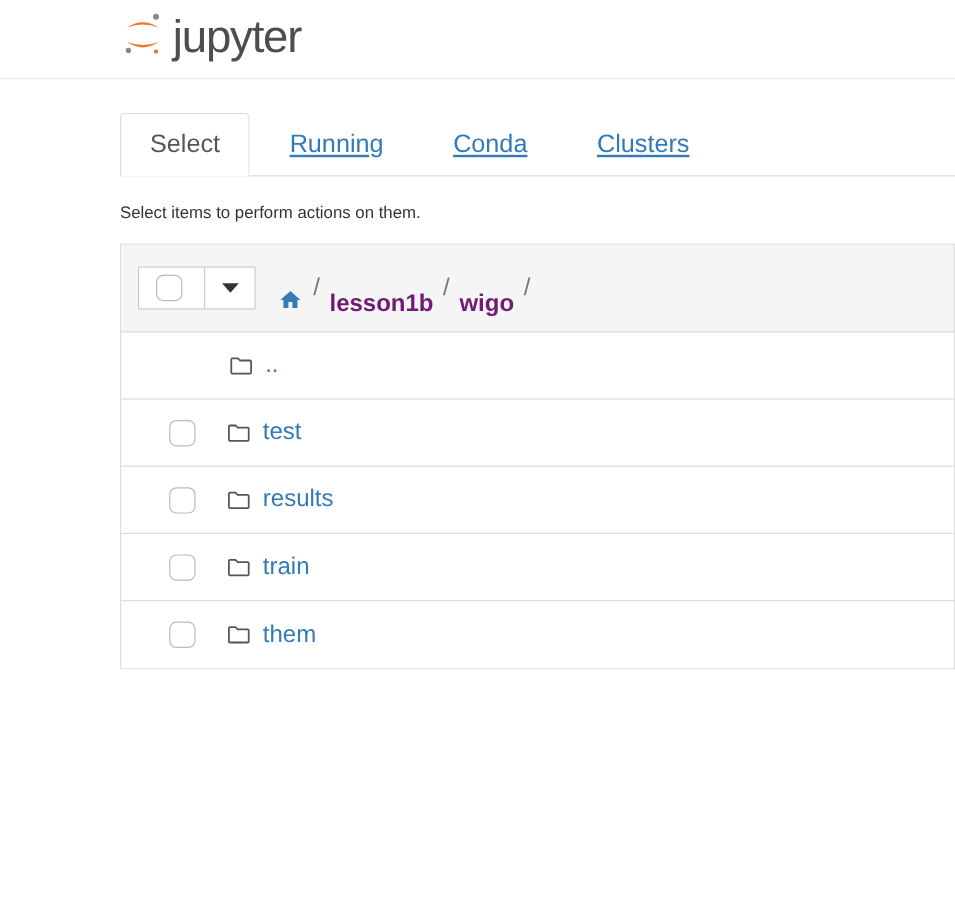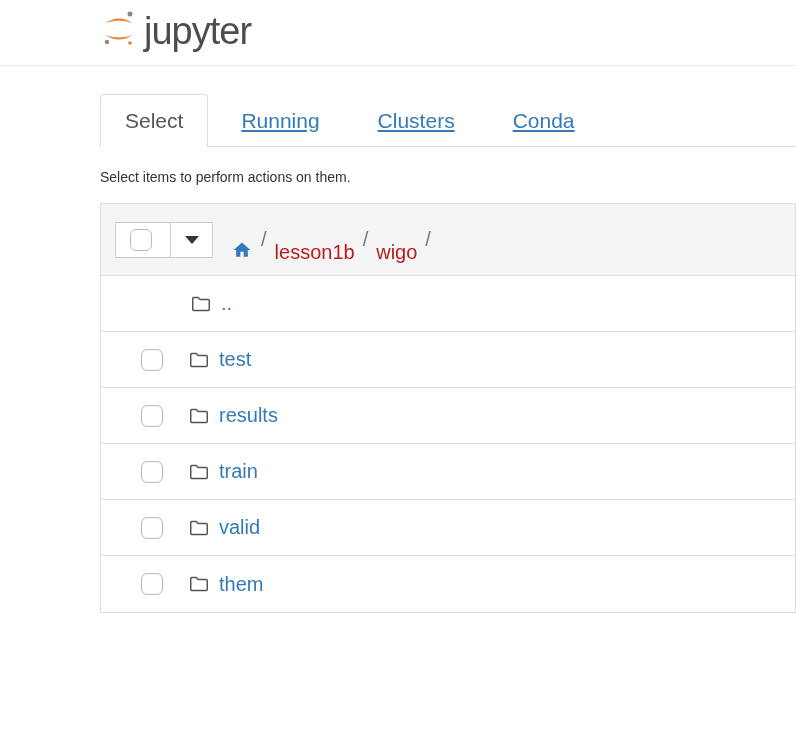--- a/index.html
+++ b/index.html
@@ -102,22 +102,22 @@
       align-items: center;
       margin-left: 18px;
       font-size: 20px;
       gap: 8px;
     }
     .breadcrumb-sep {
       color: #777;
       font-weight: 300;
     }
     .breadcrumb-link {
-      color: #b91c1c;
-      font-weight: 400;
+      color: #701a75;
+      font-weight: 700;
       cursor: pointer;
       margin-top: 26px;
     }
     .list-row {
       display: flex;
       align-items: center;
       padding: 14px 14px 14px 40px;
       border-bottom: 1px solid #ddd;
       min-height: 56px;
     }
@@ -173,22 +173,22 @@
     </span>
     <span class="logo-text">jupyter</span>
   </div>
 </div>
 
 <div class="content">
 
   <div class="tabs">
     <div class="tab active">Select</div>
     <div class="tab">Running</div>
+    <div class="tab">Conda</div>
     <div class="tab">Clusters</div>
-    <div class="tab">Conda</div>
   </div>
 
   <div class="actions-text">Select items to perform actions on them.</div>
 
   <div class="file-list">
 
     <div class="list-header">
       <div class="select-all-box">
         <div class="select-all-checkbox-wrap">
           <div class="row-checkbox"></div>
@@ -243,29 +243,20 @@
     <div class="list-row">
       <div class="row-checkbox"></div>
       <span class="folder-icon">
         <svg width="24" height="22" viewBox="0 0 24 24" fill="none" stroke="#555" stroke-width="1.6">
           <path d="M3 6 a1 1 0 0 1 1-1 h5 l2 2 h9 a1 1 0 0 1 1 1 v10 a1 1 0 0 1 -1 1 H4 a1 1 0 0 1 -1-1 Z"></path>
         </svg>
       </span>
       <span class="row-name">train</span>
     </div>
 
-    <div class="list-row">
-      <div class="row-checkbox"></div>
-      <span class="folder-icon">
-        <svg width="24" height="22" viewBox="0 0 24 24" fill="none" stroke="#555" stroke-width="1.6">
-          <path d="M3 6 a1 1 0 0 1 1-1 h5 l2 2 h9 a1 1 0 0 1 1 1 v10 a1 1 0 0 1 -1 1 H4 a1 1 0 0 1 -1-1 Z"></path>
-        </svg>
-      </span>
-      <span class="row-name">valid</span>
-    </div>
 
     <div class="list-row">
       <div class="row-checkbox"></div>
       <span class="folder-icon">
         <svg width="24" height="22" viewBox="0 0 24 24" fill="none" stroke="#555" stroke-width="1.6">
           <path d="M3 6 a1 1 0 0 1 1-1 h5 l2 2 h9 a1 1 0 0 1 1 1 v10 a1 1 0 0 1 -1 1 H4 a1 1 0 0 1 -1-1 Z"></path>
         </svg>
       </span>
       <span class="row-name">them</span>
     </div>

